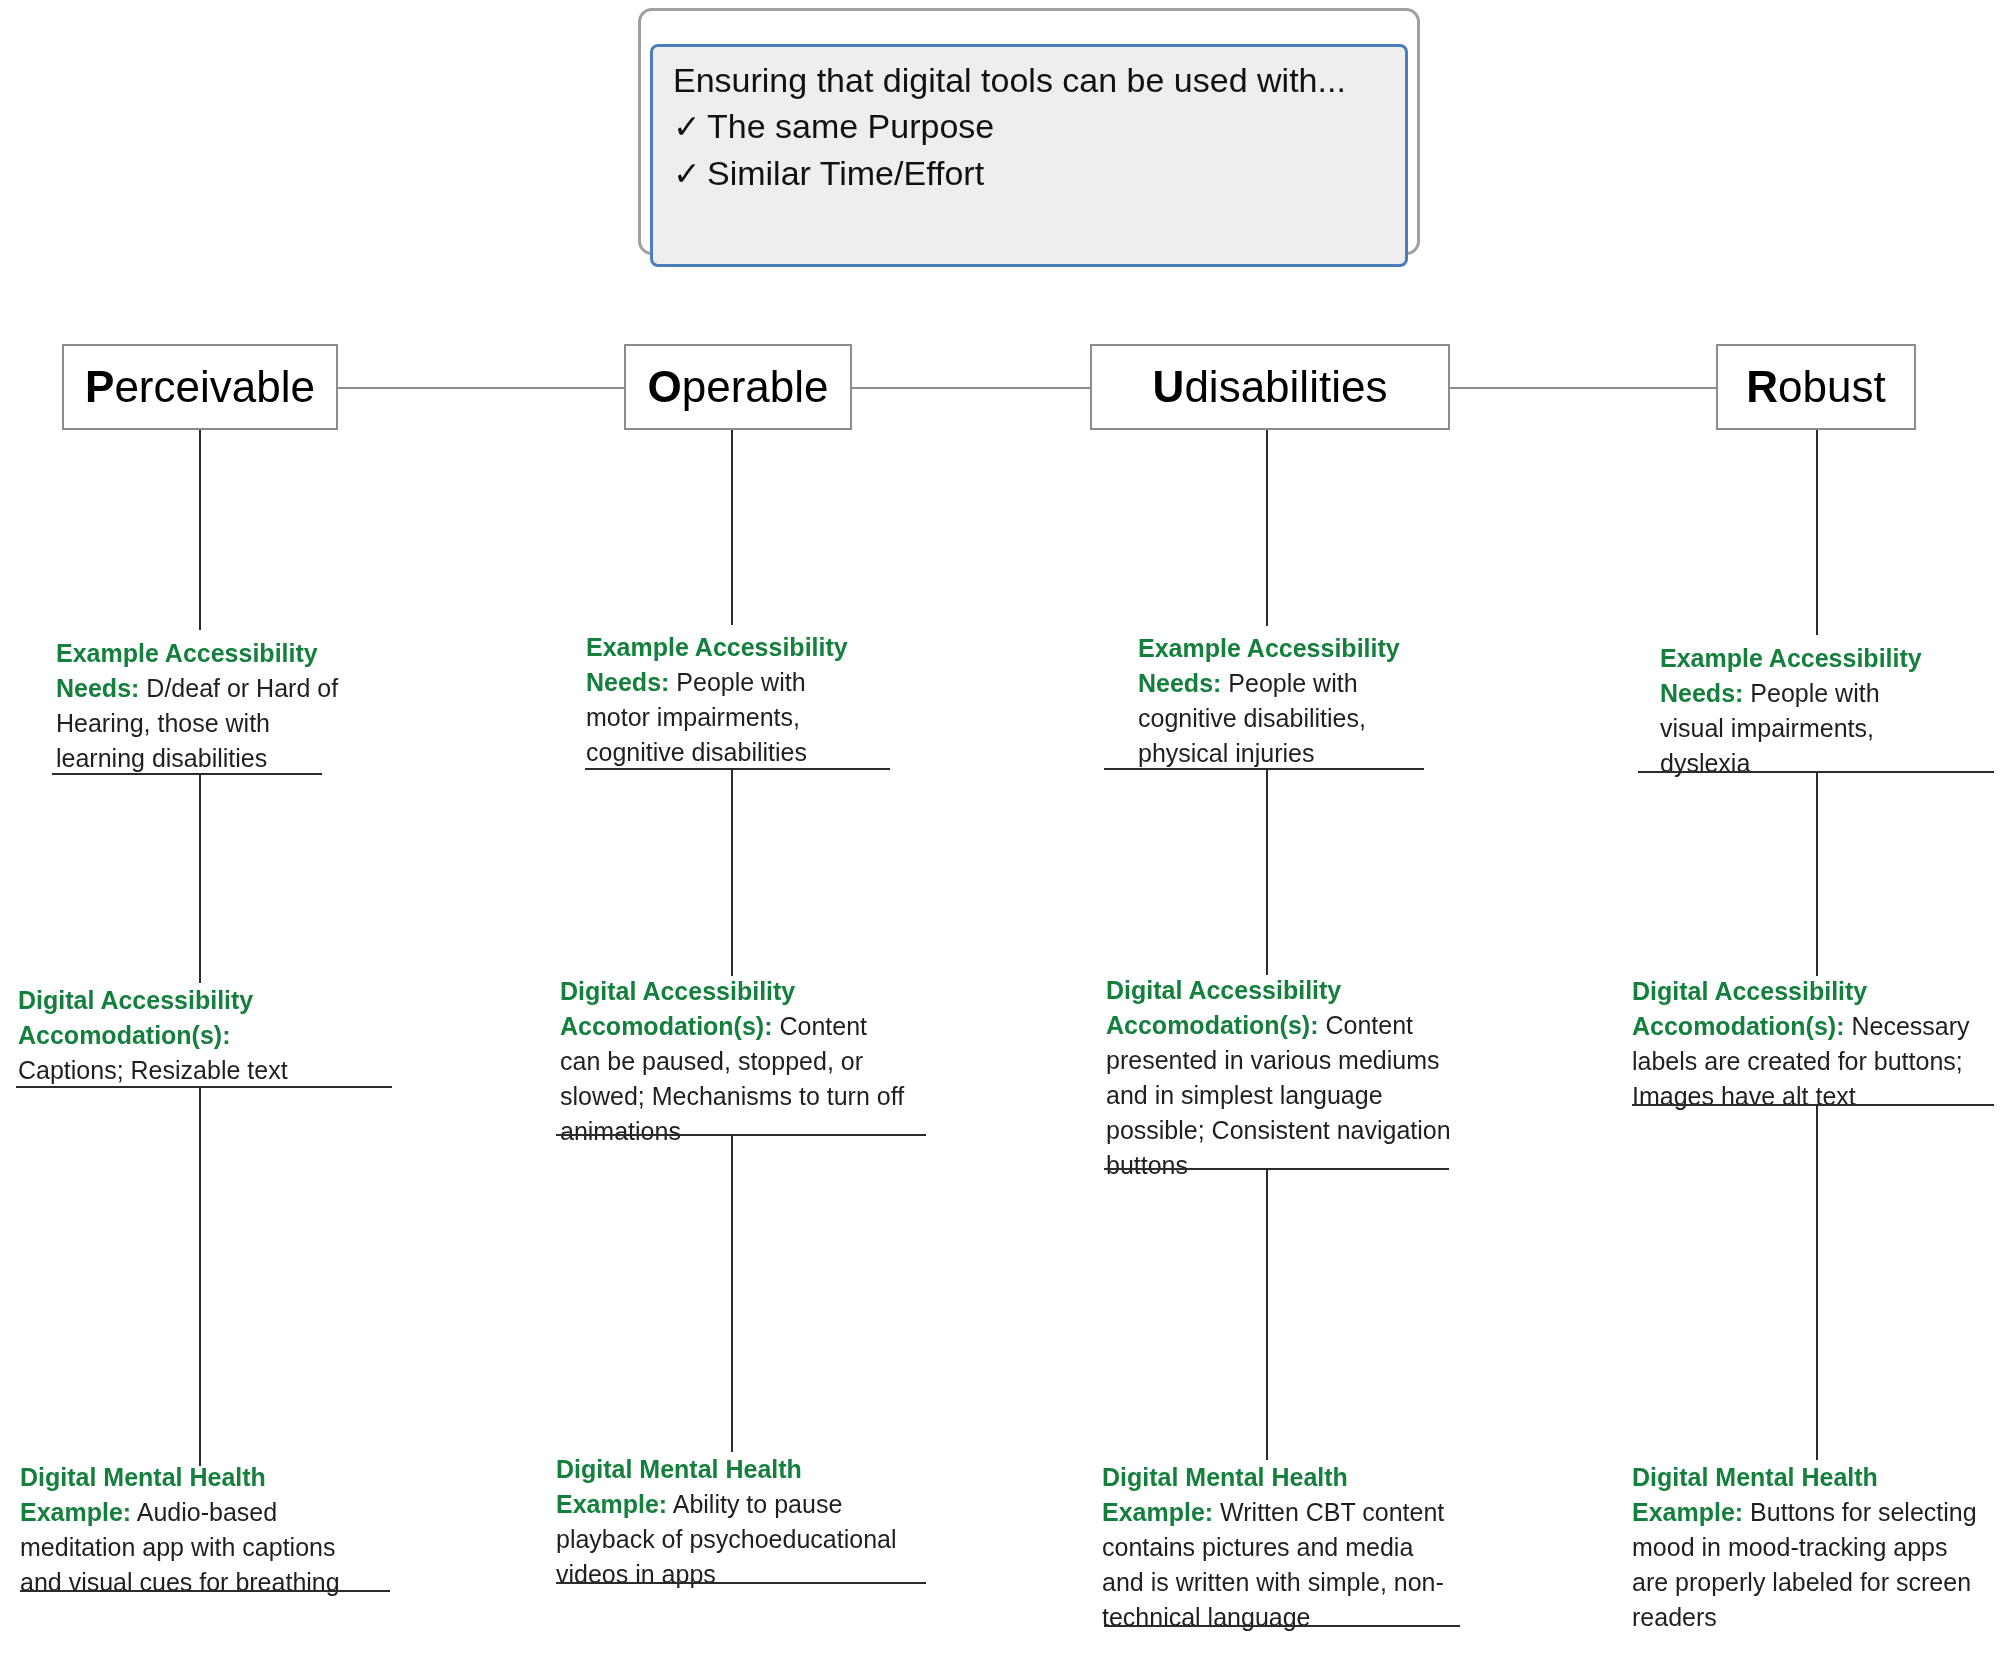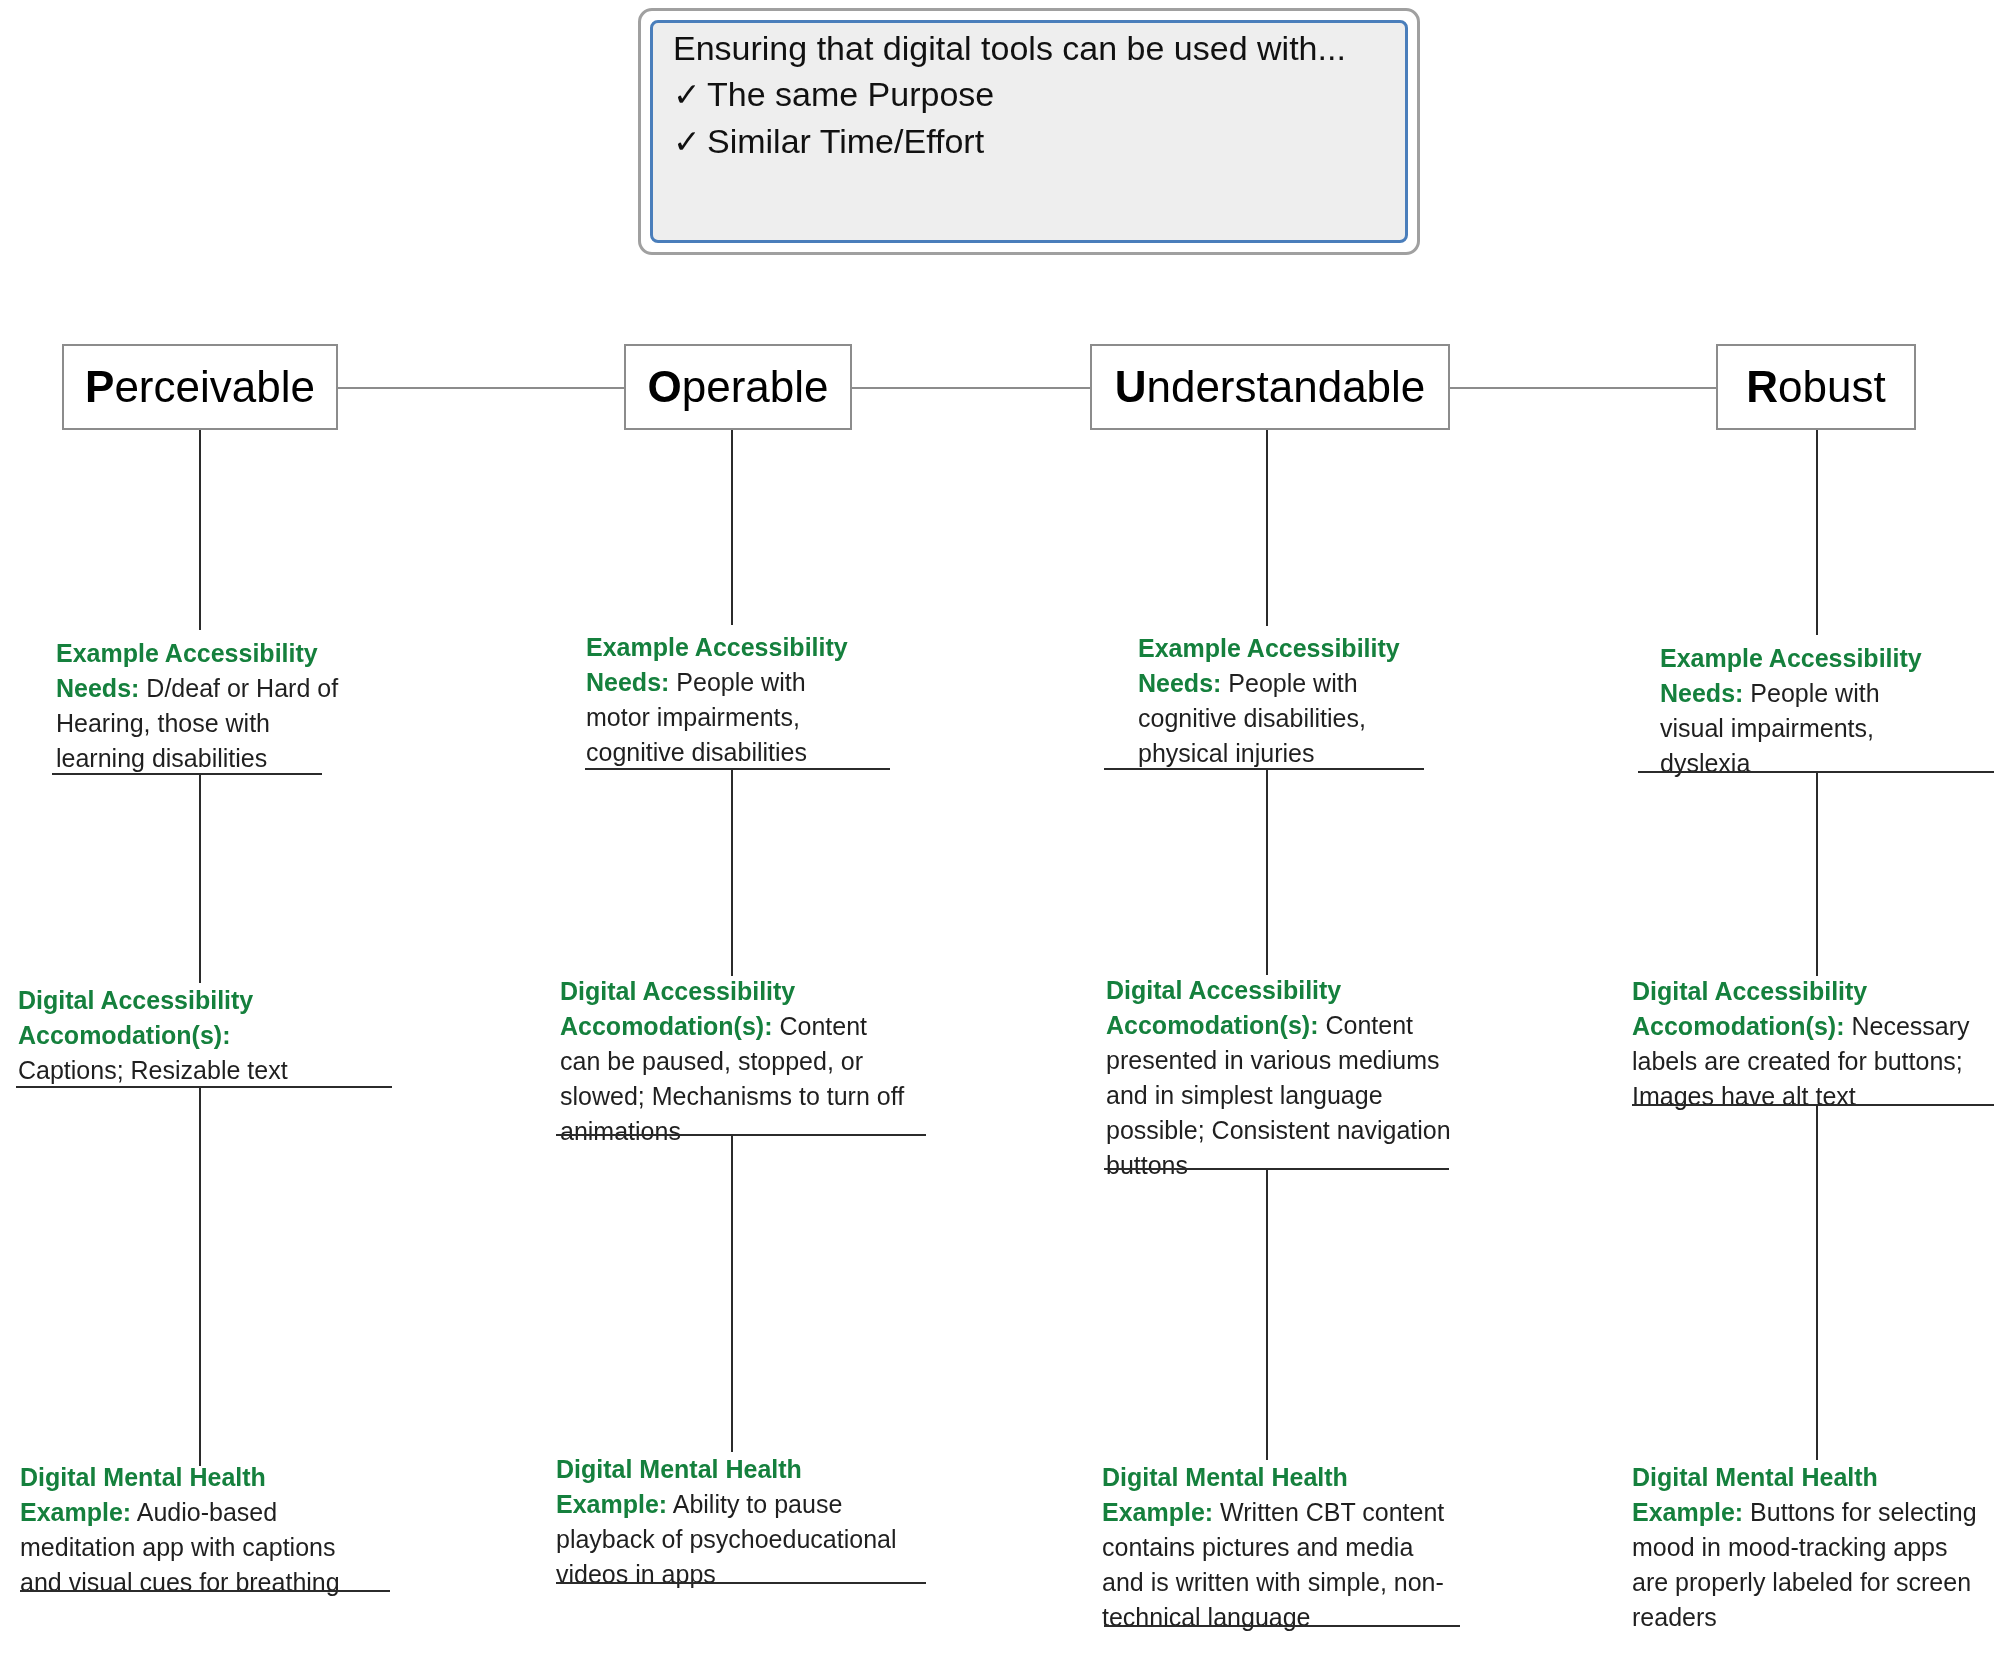--- a/index.html
+++ b/index.html
@@ -29,21 +29,22 @@
     background: #ffffff;
     padding: 9px;
   }
   #callout-inner {
     width: 100%;
     height: 100%;
     box-sizing: border-box;
     border: 3px solid #4a7ebb;
     border-radius: 8px;
     background: #eeeeee;
-    padding: 2px 14px 10px 20px;
+    padding: 10px 14px 10px 20px;
+    margin-top: 24px;
   }
   .callout-line {
     font-size: 34px;
     line-height: 46px;
     white-space: nowrap;
     color: #111111;
   }
   .callout-line .chk {
     display: inline-block;
     width: 34px;
@@ -117,21 +118,21 @@
 <div class="principle-box" style="left:62px; top:344px; width:276px; height:86px;">
   <span class="lead">P</span>
     <span>erceivable</span>
 </div>
 <div class="principle-box" style="left:624px; top:344px; width:228px; height:86px;">
   <span class="lead">O</span>
     <span>perable</span>
 </div>
 <div class="principle-box" style="left:1090px; top:344px; width:360px; height:86px;">
   <span class="lead">U</span>
-    <span>nderstandable</span>
+    <span>disabilities</span>
 </div>
 <div class="principle-box" style="left:1716px; top:344px; width:200px; height:86px;">
   <span class="lead">R</span>
     <span>obust</span>
 </div>
 
 <div class="vline" style="left:199px; top:430px; width:2px; height:200px;"></div>
 <div class="block" style="left:56px; top:636px; width:290px;">
   <b><span>Example Accessibility</span> <span>Needs:</span></b><span> D/deaf or Hard of Hearing, those with learning disabilities</span>
 </div>

